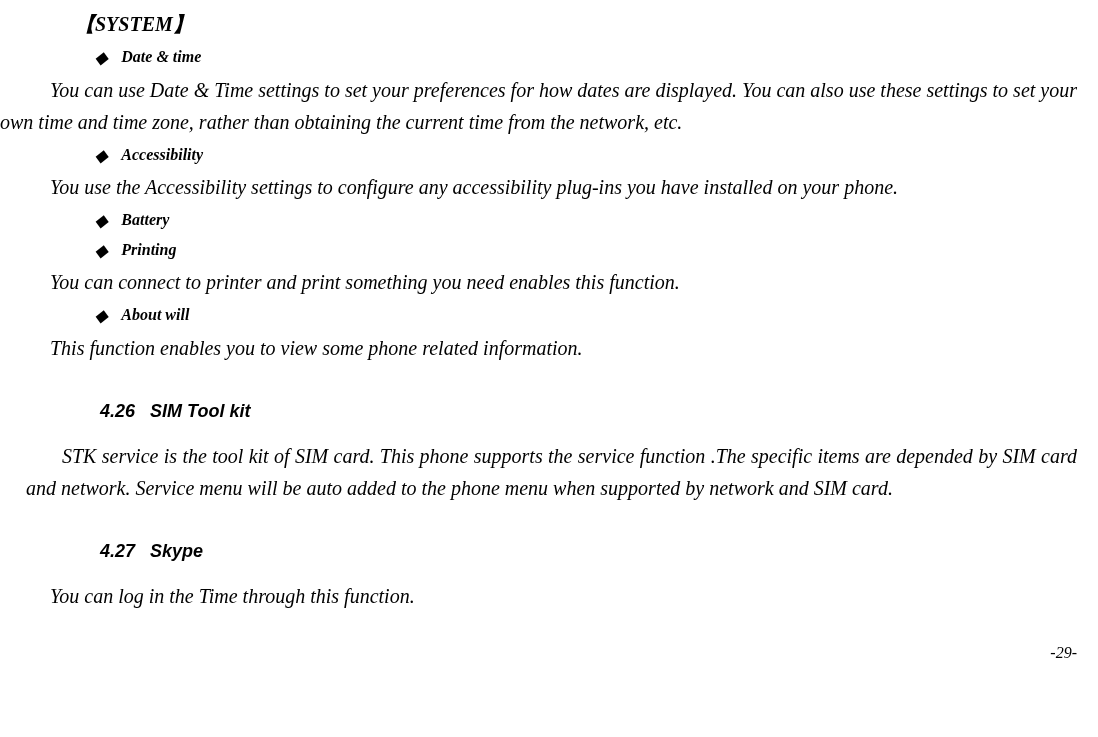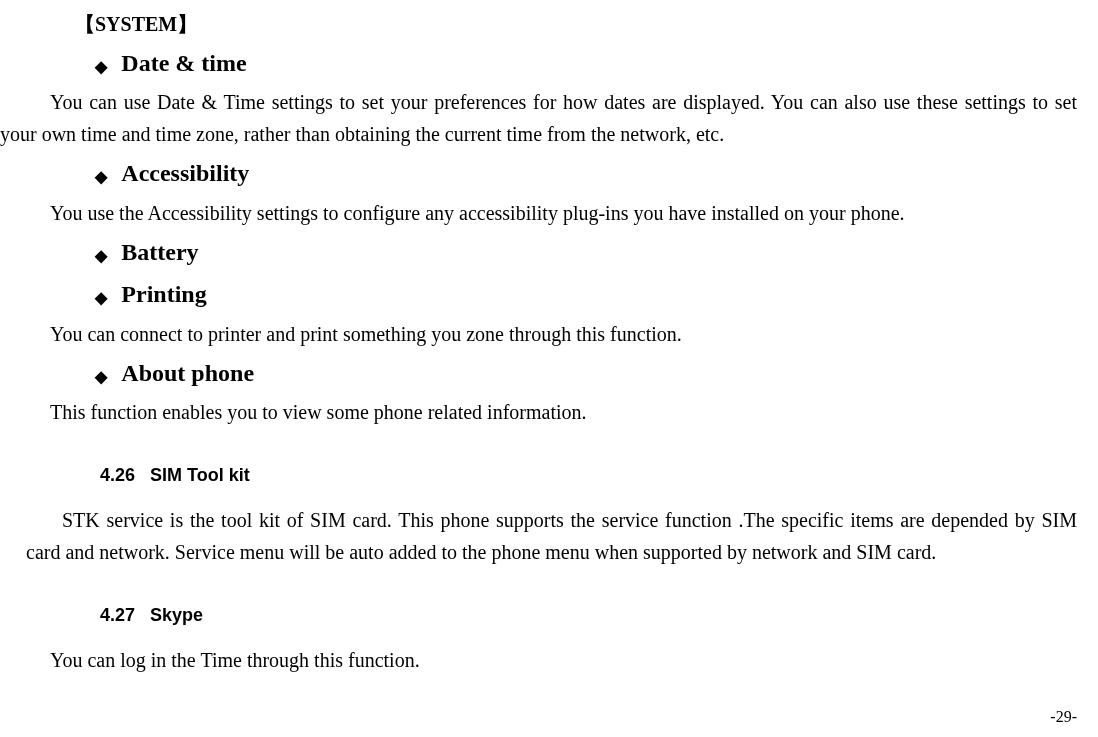--- a/index.html
+++ b/index.html
@@ -11,20 +11,21 @@
       line-height: 1.6;
       background: #fff;
       width: 1098px;
       height: 737px;
       box-sizing: border-box;
     }
     .page {
       padding: 0 0 0 0;
       width: 1077px;
       box-sizing: border-box;
+      font-style: italic;
     }
     .section-header {
       font-weight: bold;
       margin-left: 75px;
       margin-top: 8px;
       font-size: 20px;
     }
     .bullet-line {
       display: flex;
       align-items: baseline;
@@ -35,21 +36,21 @@
     }
     .bullet-icon {
       font-size: 16px;
       margin-right: 14px;
       line-height: 1;
       position: relative;
       top: 1px;
     }
     .bullet-text {
       font-weight: bold;
-      font-size: 24px;
+      font-size: 16px;
     }
     .body-text {
       text-align: justify;
       margin: 4px 0 2px 0;
       padding: 0;
       font-size: 20px;
     }
     .body-text.first-indent {
       text-indent: 50px;
     }
@@ -103,27 +104,27 @@
       <span class="bullet-icon">◆</span>
       <span class="bullet-text">Battery</span>
     </div>
   </div>
 
   <div class="content-block">
     <div class="bullet-line">
       <span class="bullet-icon">◆</span>
       <span class="bullet-text">Printing</span>
     </div>
-    <p class="body-text first-indent">You can connect to printer and print something you zone through this function.</p>
+    <p class="body-text first-indent">You can connect to printer and print something you need enables this function.</p>
   </div>
 
   <div class="content-block">
     <div class="bullet-line">
       <span class="bullet-icon">◆</span>
-      <span class="bullet-text">About phone</span>
+      <span class="bullet-text">About will</span>
     </div>
     <p class="body-text first-indent">This function enables you to view some phone related information.</p>
   </div>
 
   <div class="content-block">
     <div class="numbered-heading">
       <span class="num-label">4.26</span>
       <span>SIM Tool kit</span>
     </div>
     <p class="body-text" style="text-indent: 36px; padding-left: 26px;">STK service is the tool kit of SIM card. This phone supports the service function .The specific items are depended by SIM card and network. Service menu will be auto added to the phone menu when supported by network and SIM card.</p>

